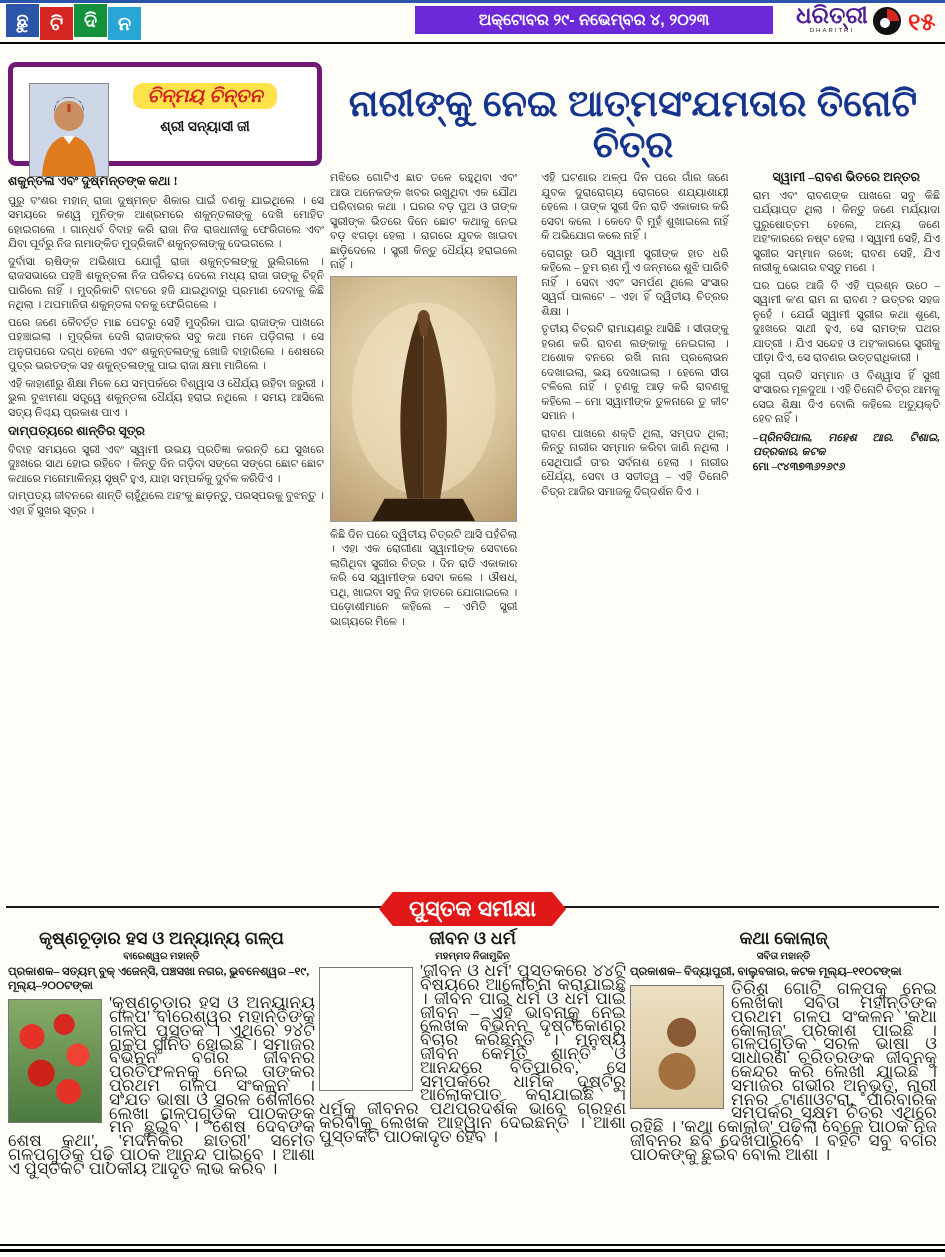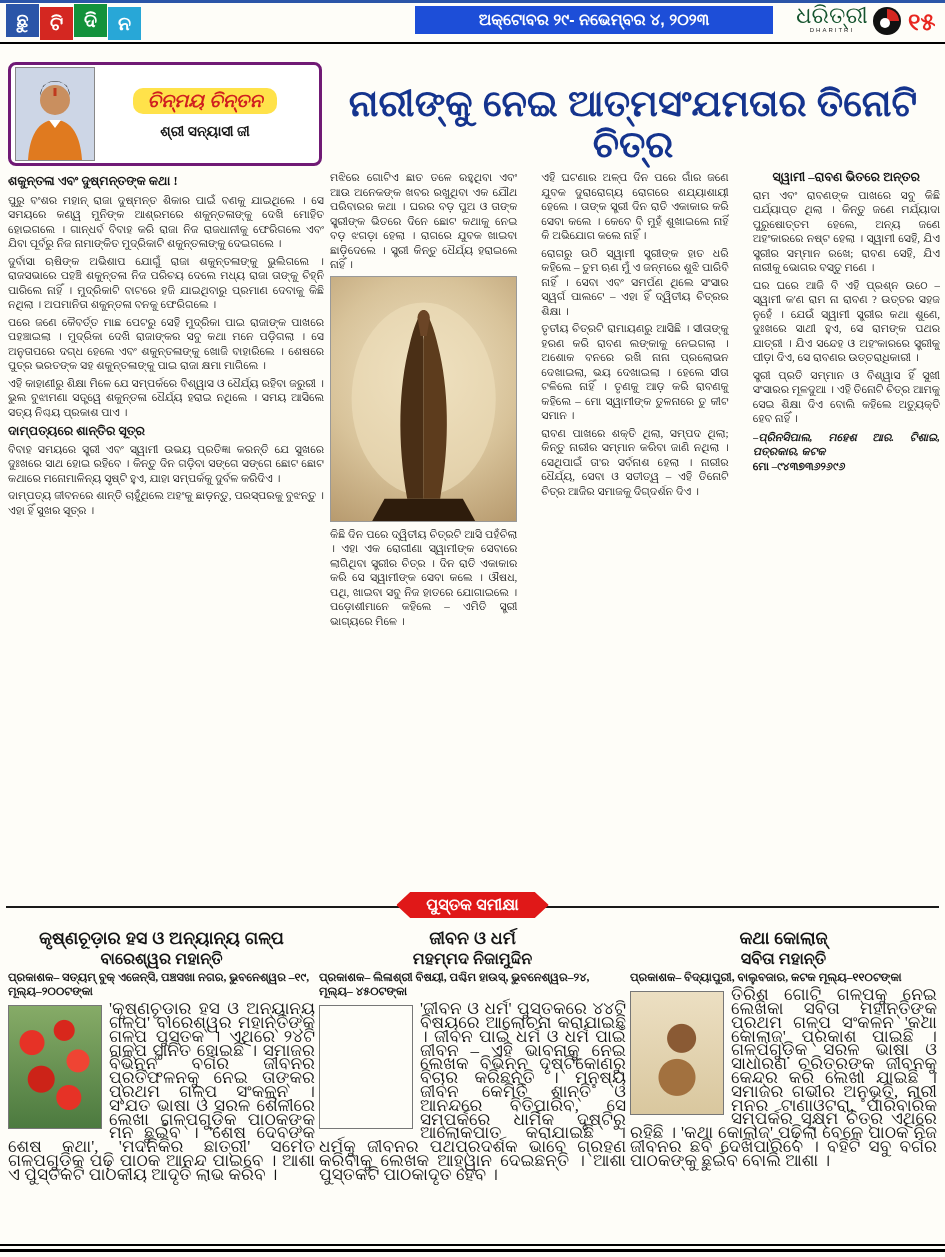--- a/index.html
+++ b/index.html
@@ -8,36 +8,36 @@
   .topline{position:absolute;top:0;left:0;width:100%;height:3px;background:#2b55a8;}
   
   .masthead{position:absolute;top:4px;left:0;width:100%;height:36px;}
   .logo-tiles{position:absolute;left:6px;top:0;display:flex;}
   .tile{width:33px;height:33px;display:flex;align-items:center;justify-content:center;
         color:#fff;font-family:"Liberation Sans",sans-serif;font-weight:bold;font-size:19px;margin-right:1px;}
   .tile.t1{background:#2b55a8;}
   .tile.t2{background:#d42721;margin-top:3px;}
   .tile.t3{background:#13923b;}
   .tile.t4{background:#28a7d7;margin-top:3px;}
-  .datebar{position:absolute;left:415px;top:2px;width:358px;height:28px;background:#1d4ed8;color:#fff;
+  .datebar{position:absolute;left:415px;top:2px;width:358px;height:28px;background:#6d28d9;color:#fff;
            display:flex;align-items:center;justify-content:center;
            font-family:"Liberation Sans",sans-serif;font-weight:bold;font-size:16px;}
   .paper{position:absolute;left:796px;top:0;text-align:center;line-height:1;}
-  .paper .pname{color:#14532d;font-family:"Liberation Sans",sans-serif;font-weight:normal;font-size:23px;}
+  .paper .pname{color:#4c1d95;font-family:"Liberation Sans",sans-serif;font-weight:bold;font-size:23px;}
   .paper .psub{color:#222;font-family:"Liberation Sans",sans-serif;font-size:6px;letter-spacing:2px;}
   .logo-circle{position:absolute;left:872px;top:2px;width:30px;height:30px;}
   .pageno{position:absolute;left:908px;top:4px;color:#e8261f;font-family:"Liberation Sans",sans-serif;
           font-weight:bold;font-size:24px;}
   .mast-rule{position:absolute;top:42px;left:0;width:100%;height:2px;background:#000;}
   
   .headline{position:absolute;left:326px;top:84px;width:614px;text-align:center;color:#15348e;
             font-family:"Liberation Sans",sans-serif;font-weight:bold;font-size:37px;line-height:1.1;}
   
-  .authorbox{position:absolute;left:8px;top:62px;width:314px;height:104px;border:3px solid #701a75;
-             border-radius:8px;display:flex;align-items:center;padding:4px;box-sizing:border-box;background:#fff;}
+  .authorbox{position:absolute;left:8px;top:62px;width:314px;height:104px;border:5px solid #701a75;
+             border-radius:8px;display:flex;padding:16px;box-sizing:border-box;background:#fff;}
   .photo{width:78px;height:92px;border:1px solid #888;flex:0 0 auto;background:#cfd8e8;overflow:hidden;}
   .authorinfo{flex:1;text-align:center;}
   .coltitle{display:inline-block;background:#ffe24a;color:#d01f1f;font-weight:bold;font-style:italic;
             font-size:19px;padding:2px 14px;border-radius:10px;font-family:"Liberation Sans",sans-serif;}
   .colauthor{margin-top:10px;font-weight:bold;font-size:14px;}
   .leftcol{position:absolute;left:8px;top:174px;width:316px;height:714px;overflow:hidden;
            text-align:justify;font-size:11px;line-height:14.5px;}
   .leftcol .lead{font-weight:bold;font-size:12.5px;margin:0 0 4px 0;}
   .leftcol p{margin:0 0 3px 0;}
   .subhead{font-weight:bold;font-size:12.5px;margin:5px 0 3px 0 !important;}
@@ -46,27 +46,27 @@
   .mcol{flex:1;text-align:justify;font-size:11px;line-height:14.5px;overflow:hidden;}
   .mcol p{margin:0 0 3px 0;}
   .mc-subhead{font-weight:bold;text-align:center;font-size:12.5px;margin:0 0 4px 0;}
   .artimg{width:100%;height:246px;border:1px solid #999;box-sizing:border-box;margin:4px 0 5px 0;
           background:radial-gradient(circle at 50% 40%, #f0e3c4 0%, #d8c39a 55%, #b79a6e 100%);}
   .sig{font-weight:bold;font-style:italic;font-size:11px;margin-top:4px;}
   .phone{font-weight:bold;text-align:left;font-size:11px;}
   
   .books-rule{position:absolute;top:906px;left:6px;width:933px;height:2px;background:#1a1a1a;}
   .banner{position:absolute;top:892px;left:50%;transform:translateX(-50%);background:#e01818;color:#fff;
-          font-family:"Liberation Sans",sans-serif;font-weight:bold;font-size:16px;padding:4px 30px;
+          font-family:"Liberation Sans",sans-serif;font-weight:bold;font-size:22px;padding:4px 30px;
           clip-path:polygon(0 50%,14px 0,calc(100% - 14px) 0,100% 50%,calc(100% - 14px) 100%,14px 100%);}
   .reviews{position:absolute;top:928px;left:8px;width:929px;height:314px;display:flex;gap:4px;overflow:hidden;}
   .review{flex:1;overflow:hidden;}
   .rv-title{font-weight:bold;text-align:center;font-size:17.5px;line-height:1.15;margin-bottom:2px;
             font-family:"Liberation Sans",sans-serif;}
-  .rv-author{text-align:center;font-weight:bold;font-size:16px;margin-bottom:2px;}
+  .rv-author{text-align:center;font-weight:bold;font-size:10px;margin-bottom:2px;}
   .rv-pub{font-weight:bold;font-size:11.5px;line-height:14px;margin-bottom:4px;}
   .rv-body{text-align:justify;font-size:17px;line-height:13.8px;}
   .cover{float:left;width:92px;height:122px;border:1px solid #777;margin:3px 7px 2px 0;}
   .cover.c1{background:
       radial-gradient(circle at 25% 30%, #e63226 0 12px, transparent 13px),
       radial-gradient(circle at 60% 20%, #d8271c 0 10px, transparent 11px),
       radial-gradient(circle at 75% 45%, #ef4433 0 11px, transparent 12px),
       radial-gradient(circle at 35% 60%, #cc2318 0 13px, transparent 14px),
       radial-gradient(circle at 65% 75%, #e63226 0 12px, transparent 13px),
       linear-gradient(#86ab67,#4c7a3f);}
@@ -191,21 +191,20 @@
       <div class="rv-author">ବାରେଶ୍ୱର ମହାନ୍ତି</div>
       <div class="rv-pub">ପ୍ରକାଶକ– ସତ୍ୟମ୍ ବୁକ୍ ଏଜେନ୍ସି, ପଞ୍ଚସଖା ନଗର, ଭୁବନେଶ୍ୱର –୧୯, ମୂଲ୍ୟ–୨୦୦ଟଙ୍କା</div>
       <div class="rv-body">
         <div class="cover c1"></div>
         <span>'କୃଷ୍ଣଚୂଡ଼ାର ହସ ଓ ଅନ୍ୟାନ୍ୟ ଗଳ୍ପ' ବାରେଶ୍ୱର ମହାନ୍ତିଙ୍କ ଗଳ୍ପ ପୁସ୍ତକ । ଏଥିରେ ୨୪ଟି ଗଳ୍ପ ସ୍ଥାନିତ ହୋଇଛି । ସମାଜର ବିଭିନ୍ନ ବର୍ଗର ଜୀବନର ପ୍ରତିଫଳନକୁ ନେଇ ତାଙ୍କର ପ୍ରଥମ ଗଳ୍ପ ସଂକଳନ । ସଂଯତ ଭାଷା ଓ ସରଳ ଶୈଳୀରେ ଲେଖା ଗଳ୍ପଗୁଡ଼ିକ ପାଠକଙ୍କ ମନ ଛୁଇଁବ । 'ଶେଷ ଦେବଙ୍କ ଶେଷ କଥା', 'ମଦନିକିର ଛାତ୍ରୀ' ସମେତ ଗଳ୍ପଗୁଡ଼ିକ ପଢ଼ି ପାଠକ ଆନନ୍ଦ ପାଇବେ । ଆଶା ଏ ପୁସ୍ତକଟି ପାଠକୀୟ ଆଦୃତି ଲାଭ କରିବ ।</span>
       </div>
     </div>
     <div class="review">
       <div class="rv-title">ଜୀବନ ଓ ଧର୍ମ</div>
       <div class="rv-author">ମହମ୍ମଦ ନିଜାମୁଦ୍ଦିନ</div>
-      <div class="rv-pub">ପ୍ରକାଶକ– ଲିଳାଶ୍ରୀ ବିଷୟୀ, ପଶ୍ଚିମ ହାଉସ୍, ଭୁବନେଶ୍ୱର–୨୪, ମୂଲ୍ୟ– ୪୫୦ଟଙ୍କା</div>
       <div class="rv-body">
         <div class="cover c2"></div>
         <span>'ଜୀବନ ଓ ଧର୍ମ' ପୁସ୍ତକରେ ୪୪ଟି ବିଷୟରେ ଆଲୋଚନା କରାଯାଇଛି । ଜୀବନ ପାଇଁ ଧର୍ମ ଓ ଧର୍ମ ପାଇଁ ଜୀବନ – ଏହି ଭାବନାକୁ ନେଇ ଲେଖକ ବିଭିନ୍ନ ଦୃଷ୍ଟିକୋଣରୁ ବିଚାର କରିଛନ୍ତି । ମନୁଷ୍ୟ ଜୀବନ କେମିତି ଶାନ୍ତି ଓ ଆନନ୍ଦରେ ବିତିପାରିବ, ସେ ସମ୍ପର୍କରେ ଧାର୍ମିକ ଦୃଷ୍ଟିରୁ ଆଲୋକପାତ କରାଯାଇଛି । ଧର୍ମକୁ ଜୀବନର ପଥପ୍ରଦର୍ଶକ ଭାବେ ଗ୍ରହଣ କରିବାକୁ ଲେଖକ ଆହ୍ୱାନ ଦେଇଛନ୍ତି । ଆଶା ପୁସ୍ତକଟି ପାଠକାଦୃତ ହେବ ।</span>
       </div>
     </div>
     <div class="review">
       <div class="rv-title">କଥା କୋଲାଜ୍</div>
       <div class="rv-author">ସବିତା ମହାନ୍ତି</div>
       <div class="rv-pub">ପ୍ରକାଶକ– ବିଦ୍ୟାପୁରୀ, ବାଲୁବଜାର, କଟକ ମୂଲ୍ୟ–୧୧୦ଟଙ୍କା</div>
       <div class="rv-body">

